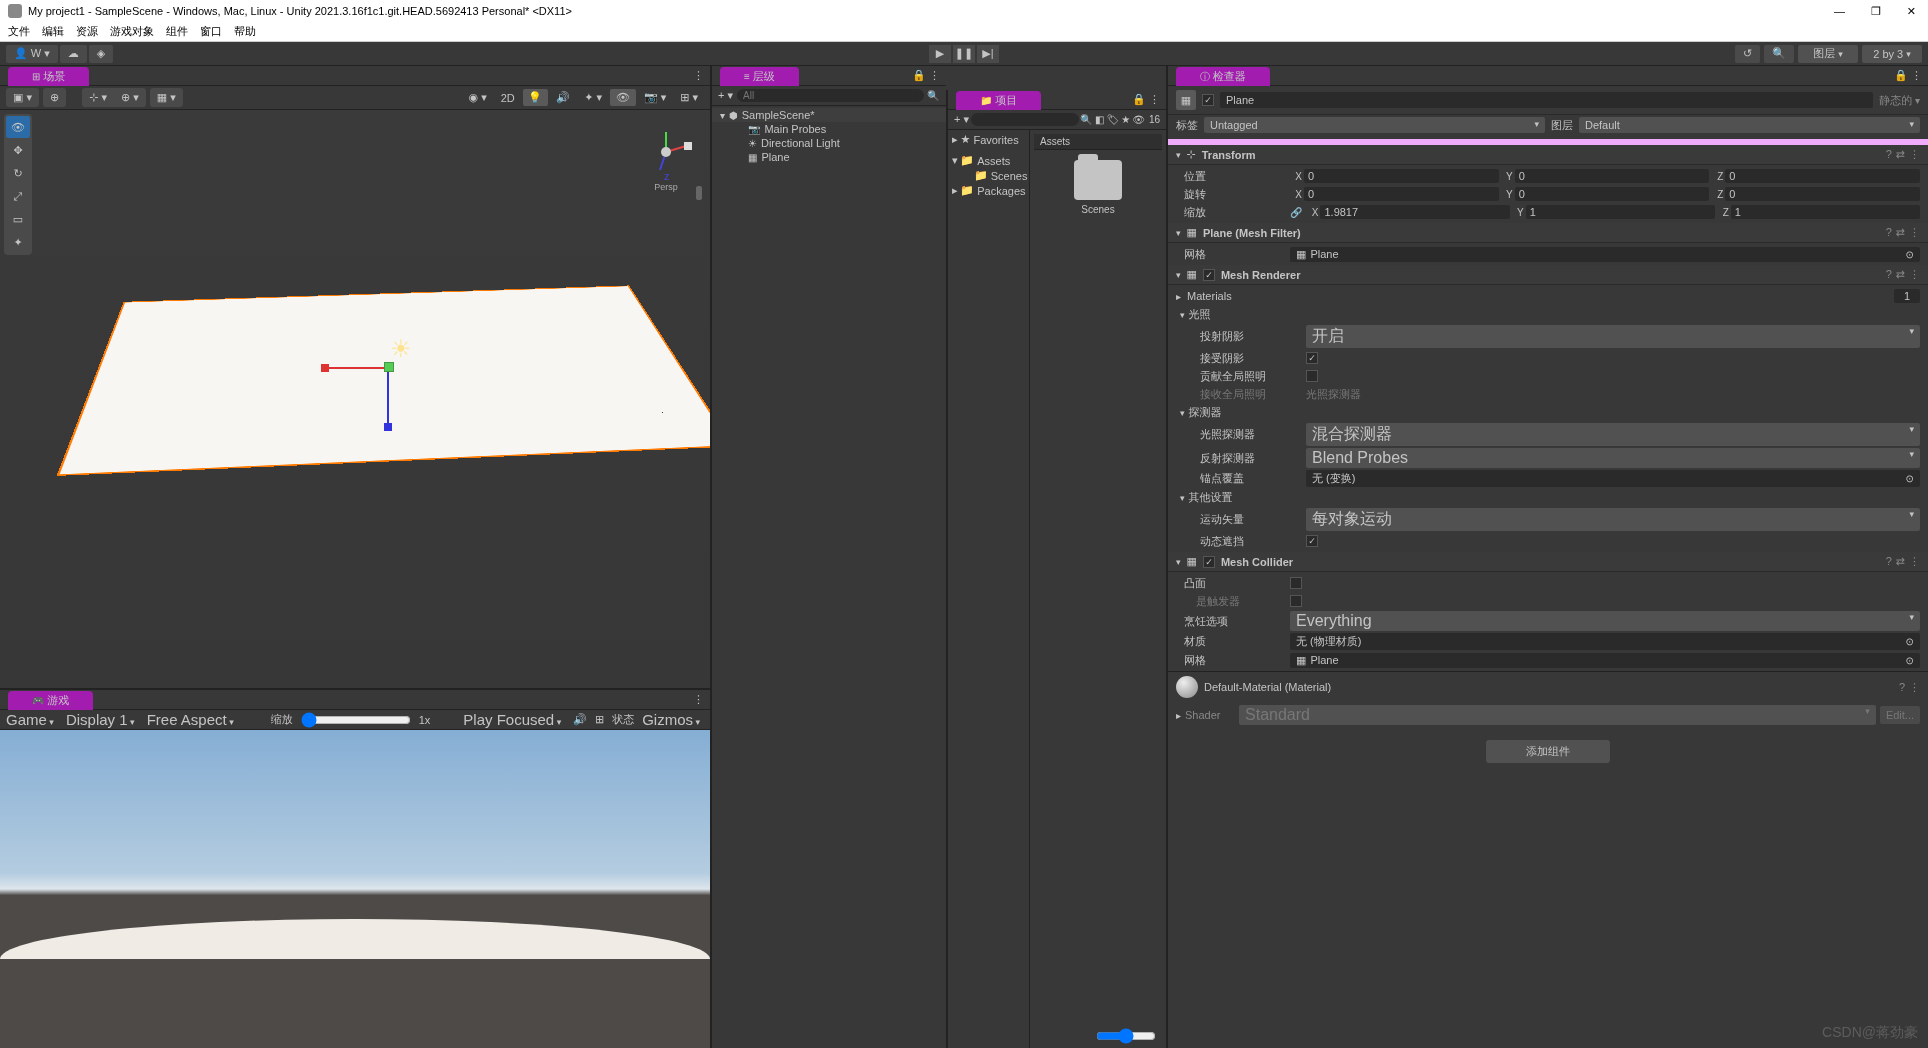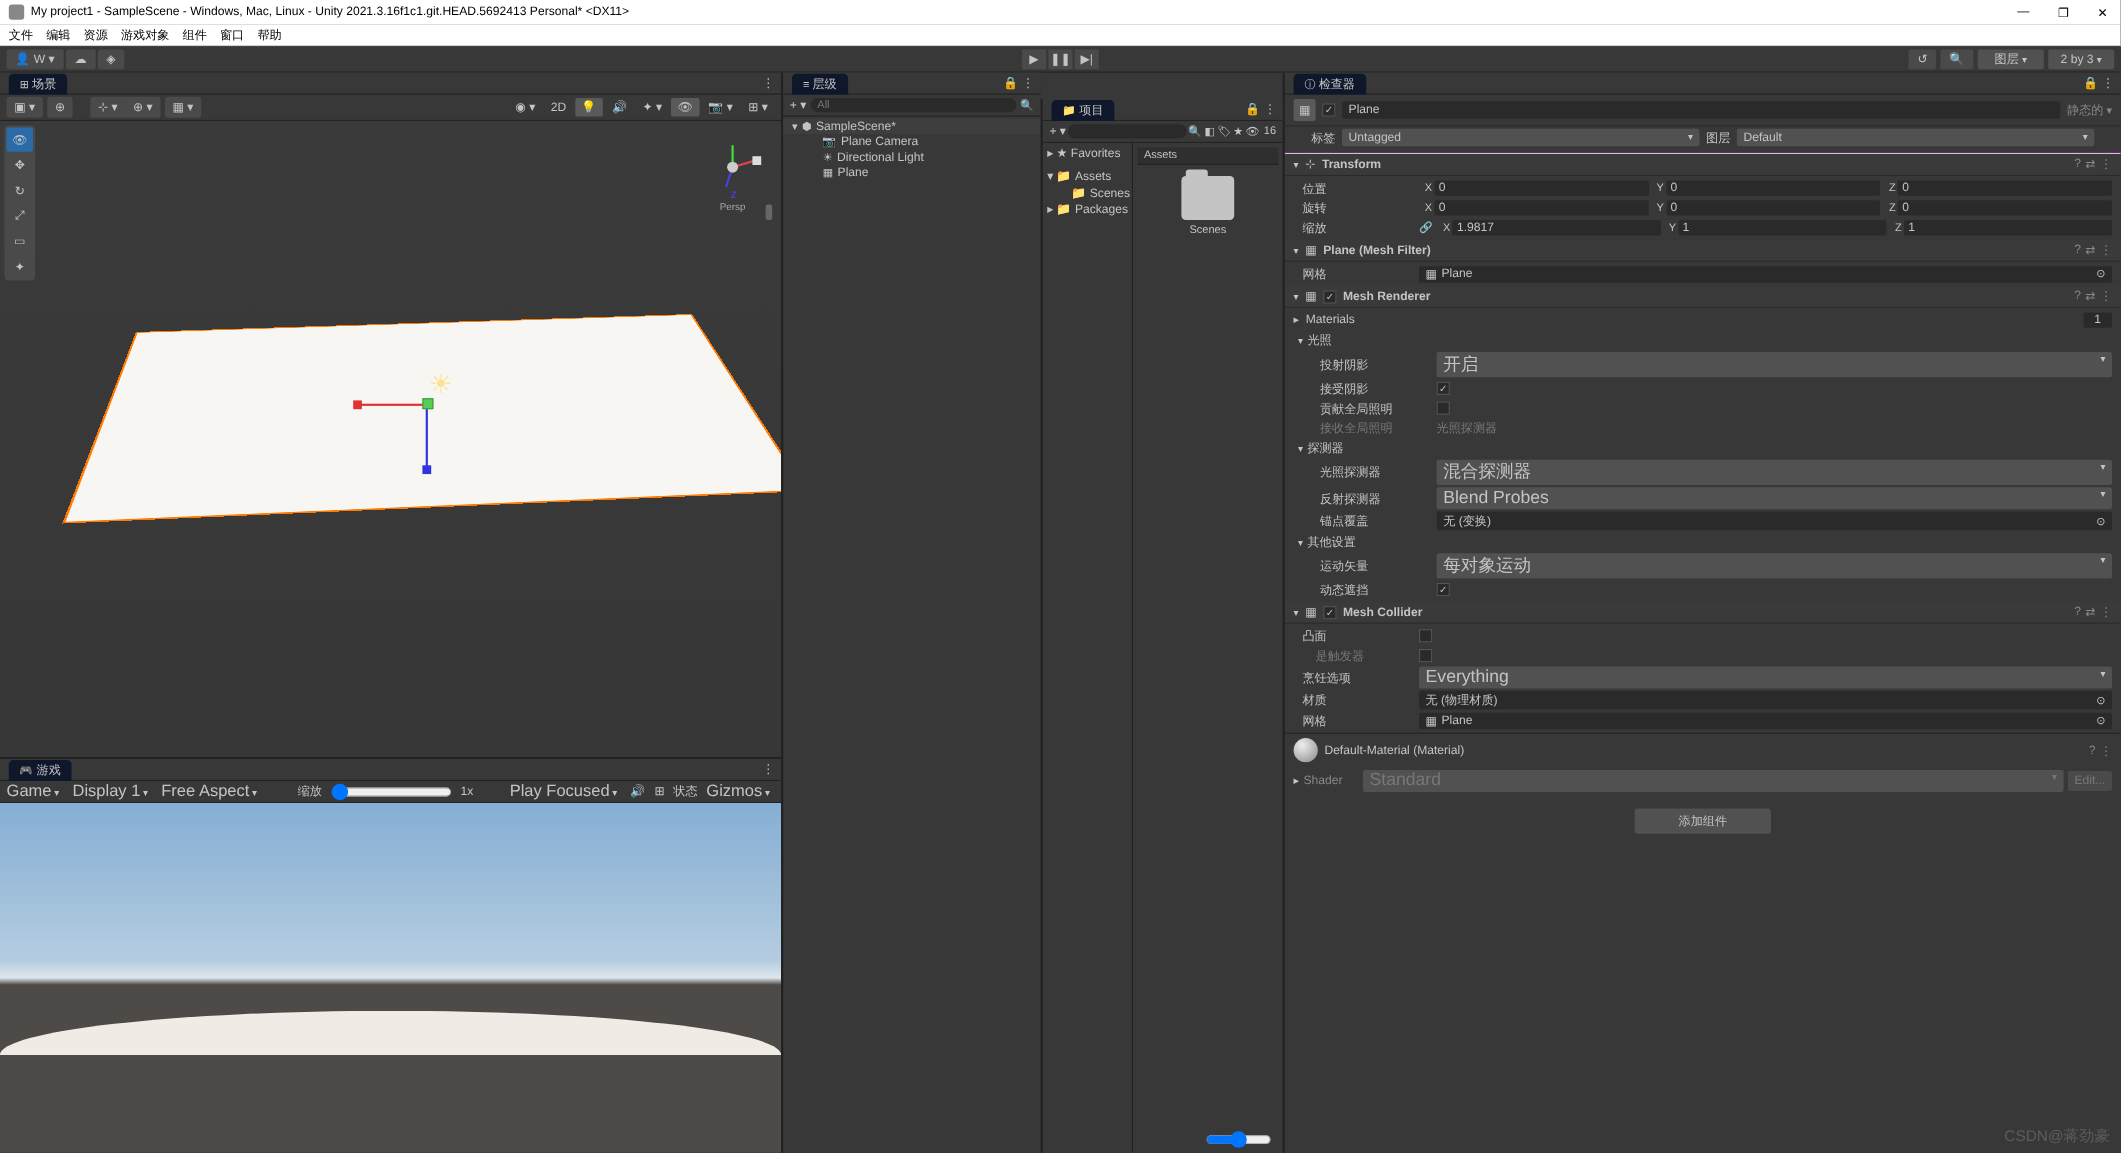--- a/index.html
+++ b/index.html
@@ -14,21 +14,21 @@
 .toolbar-row { background: #383838; height: 24px; display: flex; align-items: center; padding: 0 6px; border-bottom: 1px solid #222; }
 .toolbar-left { display: flex; gap: 2px; }
 .toolbar-btn { background: #4a4a4a; border: none; color: #c4c4c4; padding: 2px 8px; height: 18px; border-radius: 2px; display: flex; align-items: center; font-size: 11px; cursor: pointer; gap: 3px; }
 .toolbar-center { position: absolute; left: 50%; transform: translateX(-50%); display: flex; gap: 2px; }
 .play-btn { width: 22px; height: 18px; background: #4a4a4a; border: none; color: #c4c4c4; display: flex; align-items: center; justify-content: center; cursor: pointer; }
 .toolbar-right { margin-left: auto; display: flex; gap: 4px; align-items: center; }
 .toolbar-right .toolbar-btn { min-width: 20px; justify-content: center; }
 .main-area { display: flex; height: calc(100% - 66px); }
 .left-col { width: 710px; display: flex; flex-direction: column; }
 .panel-tab { background: #383838; height: 20px; display: flex; align-items: center; padding: 0 8px; border-bottom: 1px solid #222; position: relative; }
-.panel-tab-active { background: #0f172a; padding: 2px 10px; border-radius: 4px 4px 0 0; margin-bottom: -1px; }
+.panel-tab-active { background: #a21caf; padding: 2px 24px; border-radius: 4px 4px 0 0; margin-bottom: -1px; }
 .panel-options { position: absolute; right: 6px; cursor: pointer; }
 .scene-toolbar { background: #383838; height: 24px; display: flex; align-items: center; padding: 0 6px; gap: 4px; border-bottom: 1px solid #222; }
 .scene-tb-group { display: flex; gap: 2px; background: #4a4a4a; border-radius: 3px; padding: 1px; }
 .scene-tb-btn { background: transparent; border: none; color: #c4c4c4; padding: 2px 6px; cursor: pointer; font-size: 11px; display: flex; align-items: center; }
 .scene-tb-btn.active { background: #5a5a5a; border-radius: 2px; }
 .scene-tb-right { margin-left: auto; display: flex; gap: 2px; }
 .scene-view { flex: 1; background: linear-gradient(#3a3a3a,#373737); position: relative; overflow: hidden; }
 .scene-tools { position: absolute; left: 4px; top: 4px; background: #4a4a4a; border-radius: 4px; display: flex; flex-direction: column; padding: 2px; gap: 1px; z-index: 5; }
 .scene-tool { width: 24px; height: 22px; background: transparent; border: none; color: #c4c4c4; cursor: pointer; border-radius: 2px; display: flex; align-items: center; justify-content: center; }
 .scene-tool.active { background: #2a6ba8; }
@@ -66,21 +66,21 @@
 .proj-breadcrumb { background: #2f2f2f; padding: 2px 6px; font-size: 10px; border-bottom: 1px solid #222; }
 .folder-icon-lg { width: 48px; height: 40px; background: #c4c4c4; border-radius: 4px; margin: 10px auto 4px; position: relative; }
 .folder-icon-lg::before { content: ""; position: absolute; top: -6px; left: 4px; width: 20px; height: 8px; background: #c4c4c4; border-radius: 3px 3px 0 0; }
 .folder-label { text-align: center; font-size: 10px; }
 .proj-slider { position: absolute; bottom: 4px; right: 10px; width: 60px; }
 .insp-col { flex: 1; background: #383838; border-left: 2px solid #222; display: flex; flex-direction: column; overflow-y: auto; }
 .insp-header { display: flex; align-items: center; padding: 4px 8px; gap: 6px; border-bottom: 1px solid #2a2a2a; }
 .insp-cube { width: 20px; height: 20px; background: #5a5a5a; border-radius: 2px; display: flex; align-items: center; justify-content: center; }
 .insp-name { flex: 1; background: #2a2a2a; border: none; color: #c4c4c4; padding: 2px 6px; border-radius: 2px; }
 .insp-static { font-size: 10px; color: #888; }
-.insp-tagrow { display: flex; padding: 2px 24px 6px; gap: 6px; align-items: center; border-bottom: 1px solid #f0abfc; }
+.insp-tagrow { display: flex; padding: 2px 8px 6px; gap: 6px; align-items: center; border-bottom: 6px solid #f0abfc; }
 .insp-dd { flex: 1; background: #515151; border: none; color: #c4c4c4; padding: 2px 6px; border-radius: 2px; text-align: left; font-size: 11px; }
 .insp-dd::after { content: " ▾"; float: right; font-size: 9px; }
 .comp-header { background: #3a3a3a; padding: 3px 8px; display: flex; align-items: center; gap: 6px; border-bottom: 1px solid #2a2a2a; cursor: pointer; }
 .comp-header .arrow { font-size: 9px; }
 .comp-title { flex: 1; font-weight: bold; }
 .comp-icons { display: flex; gap: 4px; font-size: 10px; color: #888; }
 .comp-body { padding: 2px 8px; }
 .prop-row { display: flex; align-items: center; padding: 1px 0; gap: 4px; min-height: 18px; }
 .prop-label { width: 110px; padding-left: 8px; font-size: 11px; }
 .prop-xyz { flex: 1; display: flex; gap: 2px; align-items: center; }
@@ -294,21 +294,21 @@
       <span class="small-icon">🔍</span>
     </div>
     <div class="hier-tree">
       <div class="hier-item root">
         <span class="small-icon">▾</span>
         <span class="small-icon">⬢</span>
         <span>SampleScene*</span>
       </div>
       <div class="hier-item child">
         <span class="small-icon">📷</span>
-        <span>Plane Camera</span>
+        <span>Main Probes</span>
       </div>
       <div class="hier-item child">
         <span class="small-icon">☀</span>
         <span>Directional Light</span>
       </div>
       <div class="hier-item child">
         <span class="small-icon">▦</span>
         <span>Plane</span>
       </div>
     </div>

